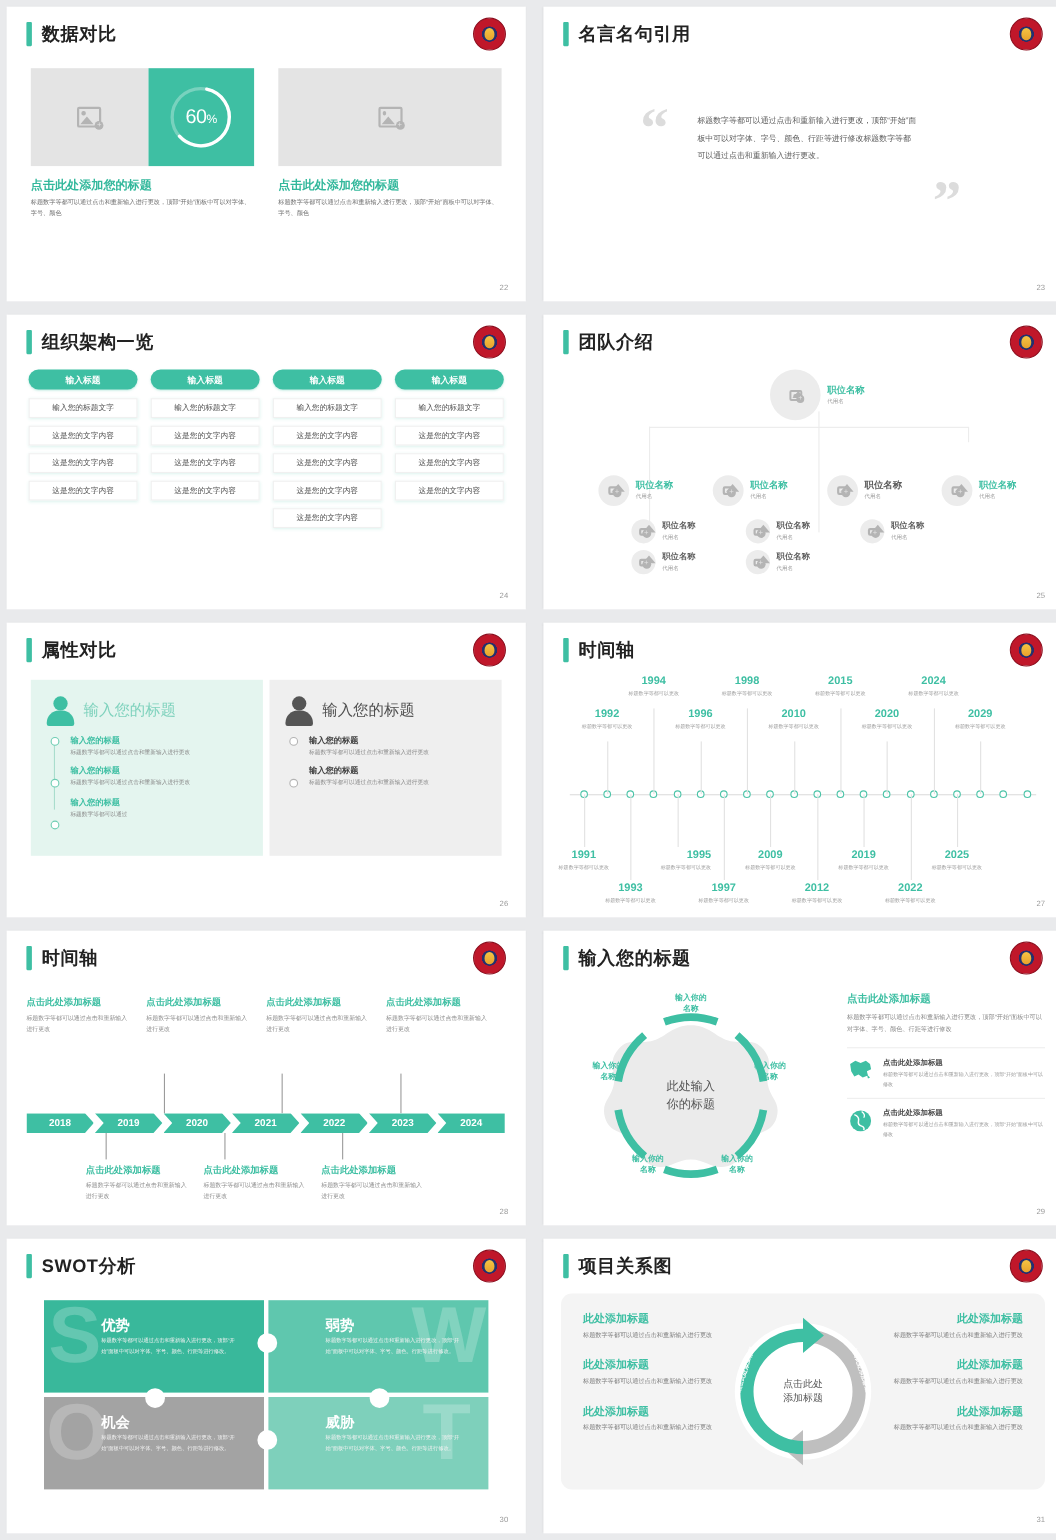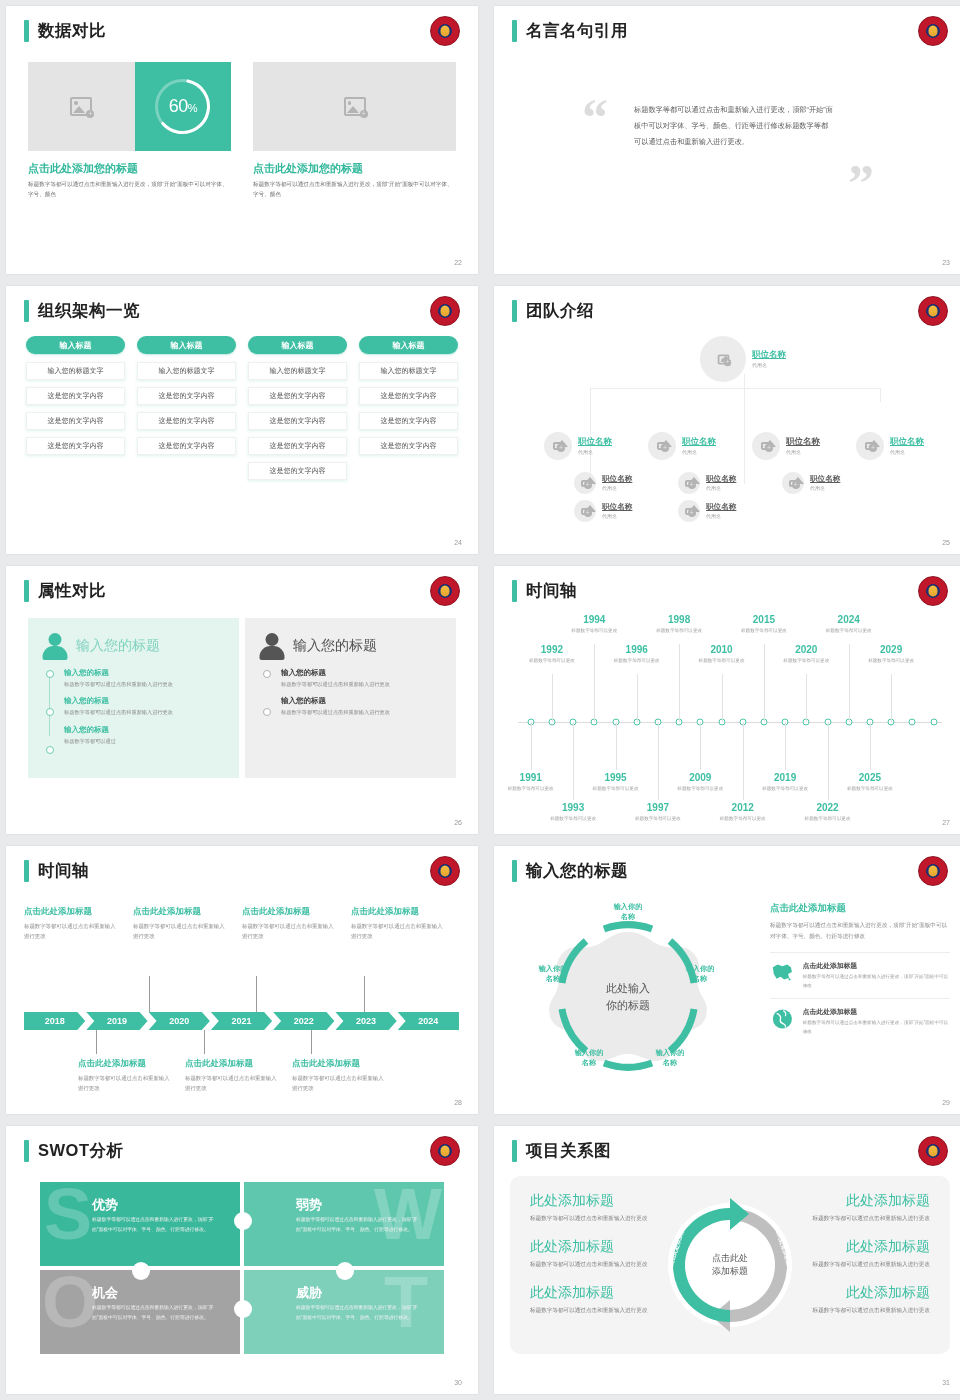--- a/index.html
+++ b/index.html
@@ -79,21 +79,21 @@
   .oc-cell {
     background:#fff; border:.5px solid #f0f0f0; height:18px; margin-bottom:7px;
     display:flex; align-items:center; justify-content:center;
     font-size:7px; color:#4f4f4f;
     box-shadow:0 1px 3px rgba(62,191,163,.18);
   }
 
   
   .tm { position:absolute; inset:46px 14px 20px 14px; }
   .tm-av { border-radius:50%; background:#ececec; display:flex; align-items:center; justify-content:center; flex:none; }
-  .tm-name { font-size:8.5px; font-weight:bold; color:#3ebfa3; line-height:1.1;text-decoration:underline; }
+  .tm-name { font-size:8.5px; font-weight:bold; color:#3ebfa3; line-height:1.1; }
   .tm-name.gray { color:#5c5c5c; }
   .tm-sub { font-size:5px; color:#9b9b9b; margin-top:2px; }
   .tm-node { display:flex; align-items:center; gap:6px; }
   .tm-line { position:absolute; background:#ececec; }
 
   
   .ac { position:absolute; top:52px; left:22px; right:22px; height:160px; display:flex; gap:6px; }
   .ac-pane { flex:1; padding:14px 14px 0 14px; }
   .ac-left { background:#e4f5ef; }
   .ac-right { background:#efefef; }
@@ -155,21 +155,21 @@
   .sw-q { position:absolute; width:200px; height:84px; overflow:hidden; }
   .sw-ghost { position:absolute; font-size:72px; font-weight:bold; color:rgba(255,255,255,.22); line-height:.86; }
   .sw-h { position:absolute; left:52px; top:14px; font-size:13px; font-weight:bold; color:#fff; }
   .sw-p { position:absolute; left:52px; top:33px; width:128px; font-size:4.8px; color:#f2f2f2; line-height:2; }
   .knob { position:absolute; background:#fff; border-radius:50%; }
 
   
   .pr { position:absolute; left:16px; top:50px; right:16px; height:178px; background:#f4f4f4; border-radius:10px; }
   .pr-col { position:absolute; top:16px; width:150px; }
   .pr-item { margin-bottom:14px; }
-  .pr-h { font-size:14px; font-weight:normal; color:#3ebfa3; }
+  .pr-h { font-size:10px; font-weight:bold; color:#3ebfa3; }
   .pr-p { font-size:5.6px; color:#7d7d7d; line-height:1.95; margin-top:3px; }
   .pr-center { position:absolute; left:50%; top:50%; transform:translate(-50%,-50%); width:150px; height:150px; }
   .pr-core { position:absolute; left:50%; top:50%; transform:translate(-50%,-50%); width:64px;height:64px;border-radius:50%;background:#fff;
              display:flex;align-items:center;justify-content:center;text-align:center;font-size:9px;color:#555;line-height:1.5; }
   .pr-rot { position:absolute; font-size:5.4px; color:#fff; white-space:nowrap; font-weight:bold;}
 </style>
 </head>
 <body>
 
 <div class="grid">
@@ -532,21 +532,21 @@
           <div class="tl-d">标题数字等都可以更改</div>
         </div>
         <div class="tl-node" style="left: 84.32px;"></div>
         <div class="tl-stem" style="left: 84.32px; top: 30px; height: 78px;"></div>
         <div class="tl-lab" style="left: 84.32px; top: 0px;">
           <div class="tl-y">1994</div>
           <div class="tl-d">标题数字等都可以更改</div>
         </div>
         <div class="tl-node" style="left: 105.52px;"></div>
         <div class="tl-stem" style="left: 105.52px; top: 108px; height: 48px;"></div>
-        <div class="tl-lab" style="left: 105.52px; top: 158px;">
+        <div class="tl-lab" style="left: 105.52px; top: 158px; text-align: right;">
           <div class="tl-y">1995</div>
           <div class="tl-d">标题数字等都可以更改</div>
         </div>
         <div class="tl-node" style="left: 126.72px;"></div>
         <div class="tl-stem" style="left: 126.72px; top: 60px; height: 48px;"></div>
         <div class="tl-lab" style="left: 126.72px; top: 30px;">
           <div class="tl-y">1996</div>
           <div class="tl-d">标题数字等都可以更改</div>
         </div>
         <div class="tl-node" style="left: 147.92px;"></div>

